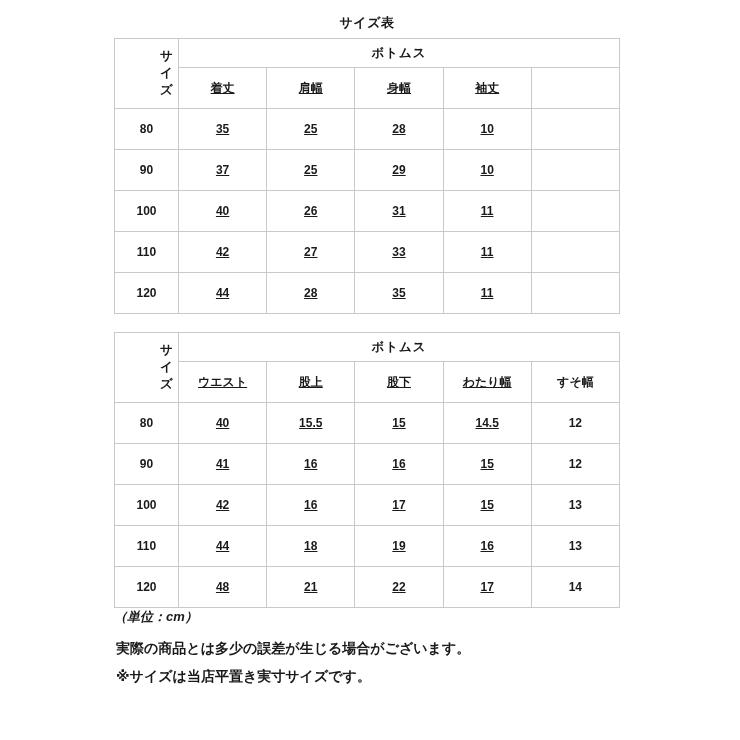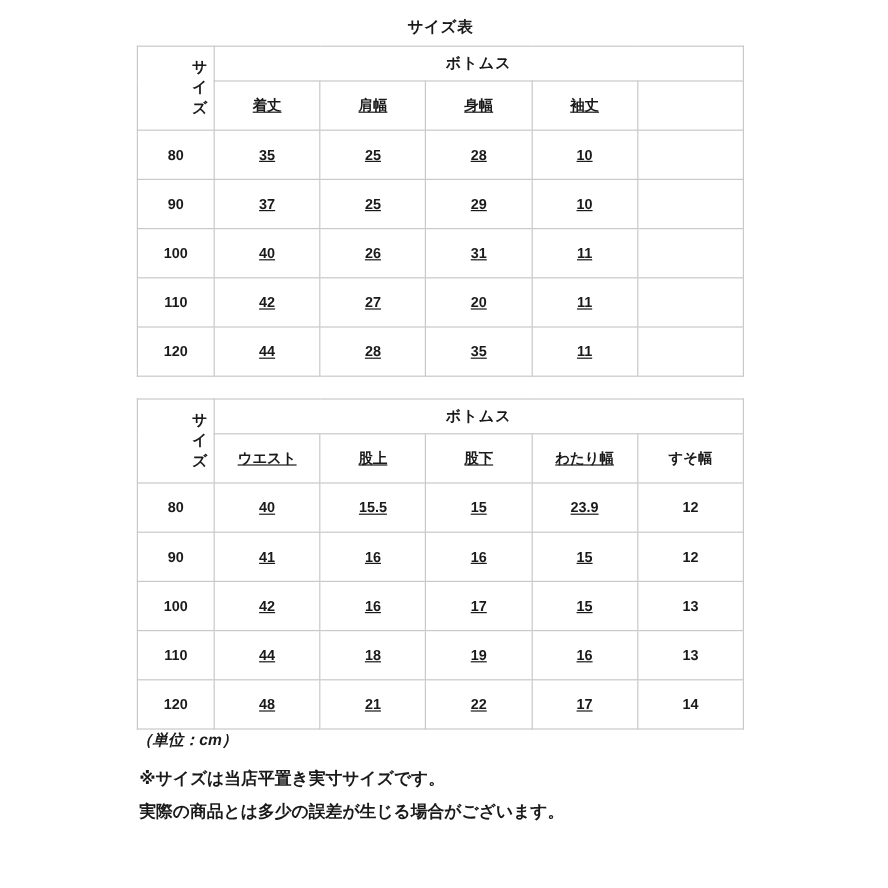--- a/index.html
+++ b/index.html
@@ -154,21 +154,21 @@
         <td class="col-m">40</td>
         <td class="col-m">26</td>
         <td class="col-m">31</td>
         <td class="col-m">11</td>
         <td class="col-m-last blank-cell"></td>
       </tr>
       <tr>
         <td class="col-size">110</td>
         <td class="col-m">42</td>
         <td class="col-m">27</td>
-        <td class="col-m">20</td>
+        <td class="col-m">33</td>
         <td class="col-m">11</td>
         <td class="col-m-last blank-cell"></td>
       </tr>
       <tr>
         <td class="col-size">120</td>
         <td class="col-m">44</td>
         <td class="col-m">28</td>
         <td class="col-m">35</td>
         <td class="col-m">11</td>
         <td class="col-m-last blank-cell"></td>
@@ -188,21 +188,21 @@
         <th class="sub-head col-m">股下</th>
         <th class="sub-head col-m">わたり幅</th>
         <th class="sub-head col-m-last">すそ幅</th>
       </tr>
 
       <tr>
         <td class="col-size">80</td>
         <td class="col-m">40</td>
         <td class="col-m">15.5</td>
         <td class="col-m">15</td>
-        <td class="col-m">23.9</td>
+        <td class="col-m">14.5</td>
         <td class="col-m-last">12</td>
       </tr>
       <tr>
         <td class="col-size">90</td>
         <td class="col-m">41</td>
         <td class="col-m">16</td>
         <td class="col-m">16</td>
         <td class="col-m">15</td>
         <td class="col-m-last">12</td>
       </tr>
@@ -229,17 +229,17 @@
         <td class="col-m">22</td>
         <td class="col-m">17</td>
         <td class="col-m-last">14</td>
       </tr>
     </tbody>
   </table>
 
   <div class="unit-note">（単位：cm）</div>
 
   <div class="notes">
+    <div class="note-line">実際の商品とは多少の誤差が生じる場合がございます。</div>
     <div class="note-line">※サイズは当店平置き実寸サイズです。</div>
-    <div class="note-line">実際の商品とは多少の誤差が生じる場合がございます。</div>
   </div>
 
 </div>
 
 </body></html>

